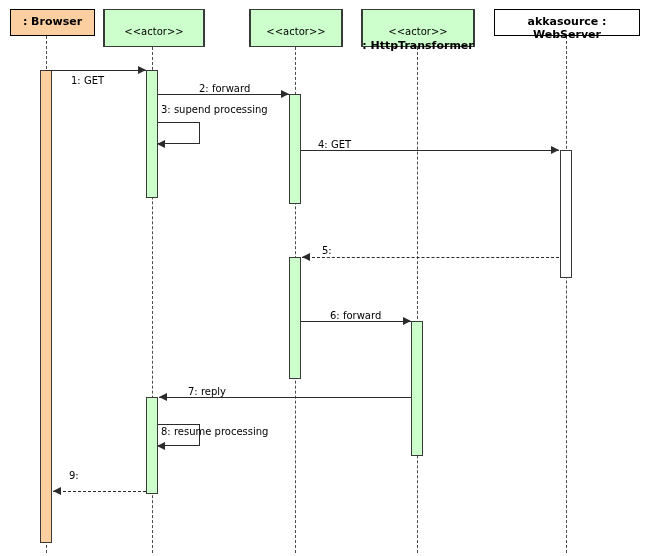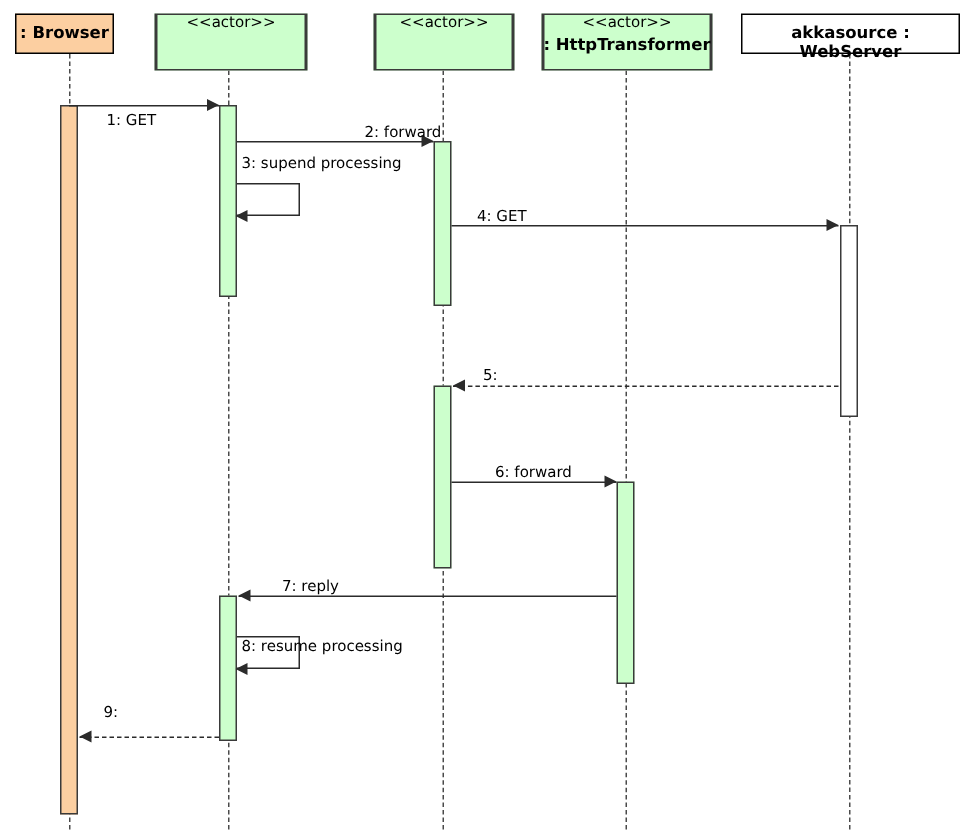--- a/index.html
+++ b/index.html
@@ -5,21 +5,21 @@
   html,body{margin:0;padding:0;background:#ffffff;}
   body{width:650px;height:556px;overflow:hidden;
        font-family:"DejaVu Sans","Liberation Sans",sans-serif;}
   #diagram{position:relative;width:650px;height:556px;background:#fff;}
 
   
   .head{position:absolute;box-sizing:border-box;border:1px solid #000;
         background:#ffffff;text-align:center;}
   .head.actor{border:1px solid #3a3a3a;box-shadow:inset 2px 0 0 -1px #3a3a3a,
               inset -2px 0 0 -1px #3a3a3a;}
-  .head .stereo{font-size:10px;color:#000;line-height:12px;padding-top:0;
+  .head .stereo{font-size:10px;color:#000;line-height:12px;padding-top:16px;
                 font-weight:400;letter-spacing:0px;}
   .head .nm{font-size:11px;font-weight:bold;color:#000;line-height:13px;
             padding-top:1px;padding-bottom:3px;}
   .head.plain .nm{padding-top:5px;padding-bottom:5px;font-size:11px;}
 
   
   .lifeline{position:absolute;width:0;border-left:1px dashed #4a4a4a;}
 
   
   .act{position:absolute;box-sizing:border-box;border:1px solid #3a3a3a;}
@@ -41,21 +41,21 @@
 </style>
 </head>
 <body>
 
 <div id="diagram">
     <div class="lifeline" style="left: 46px; top: 36px; height: 517px;"></div>
     <div class="lifeline" style="left: 152px; top: 47px; height: 506px;"></div>
     <div class="lifeline" style="left: 295px; top: 47px; height: 506px;"></div>
     <div class="lifeline" style="left: 417px; top: 47px; height: 506px;"></div>
     <div class="lifeline" style="left: 566px; top: 36px; height: 517px;"></div>
-    <div class="head plain" style="left: 10px; top: 9px; width: 66px; height: 27px; background: rgb(252, 207, 161);">
+    <div class="head plain" style="left: 10px; top: 9px; width: 85px; height: 27px; background: rgb(252, 207, 161);">
       <div class="nm">: Browser</div>
     </div>
     <div class="head actor" style="left: 103px; top: 9px; width: 102px; height: 38px; background: rgb(204, 255, 204);">
       <div class="stereo">&lt;&lt;actor&gt;&gt;</div>
     </div>
     <div class="head actor" style="left: 249px; top: 9px; width: 94px; height: 38px; background: rgb(204, 255, 204);">
       <div class="stereo">&lt;&lt;actor&gt;&gt;</div>
     </div>
     <div class="head actor" style="left: 361px; top: 9px; width: 114px; height: 38px; background: rgb(204, 255, 204);">
       <div class="stereo">&lt;&lt;actor&gt;&gt;</div>
@@ -72,21 +72,21 @@
     <div class="act" style="left: 411px; top: 321px; width: 12px; height: 135px; background: rgb(204, 255, 204);"></div>
     <div class="act" style="left: 146px; top: 397px; width: 12px; height: 97px; background: rgb(204, 255, 204);"></div>
     <div style="position: absolute; left: 0px; top: 0px; width: 0px; height: 0px;">
       <div class="msgline" style="left: 46px; top: 70px; width: 100px;"></div>
       <div class="arrowhead right" style="left: 138px; top: 66px;"></div>
       <div class="lbl" style="left: 71px; top: 59px; margin-top: 16px;">1: GET</div>
     </div>
     <div style="position: absolute; left: 0px; top: 0px; width: 0px; height: 0px;">
       <div class="msgline" style="left: 158px; top: 94px; width: 131px;"></div>
       <div class="arrowhead right" style="left: 281px; top: 90px;"></div>
-      <div class="lbl" style="left: 199px; top: 83px; margin-left: 44px;">2: forward</div>
+      <div class="lbl" style="left: 199px; top: 83px;">2: forward</div>
     </div>
     <div style="position: absolute; left: 0px; top: 0px; width: 0px; height: 0px;">
       <div class="selfloop" style="left: 158px; top: 122px; width: 42px; height: 22px;"></div>
       <div class="arrowhead left" style="left: 157px; top: 140px;"></div>
       <div class="lbl" style="left: 161px; top: 104px;">3: supend processing</div>
     </div>
     <div style="position: absolute; left: 0px; top: 0px; width: 0px; height: 0px;">
       <div class="msgline" style="left: 301px; top: 150px; width: 258px;"></div>
       <div class="arrowhead right" style="left: 551px; top: 146px;"></div>
       <div class="lbl" style="left: 318px; top: 139px;">4: GET</div>

